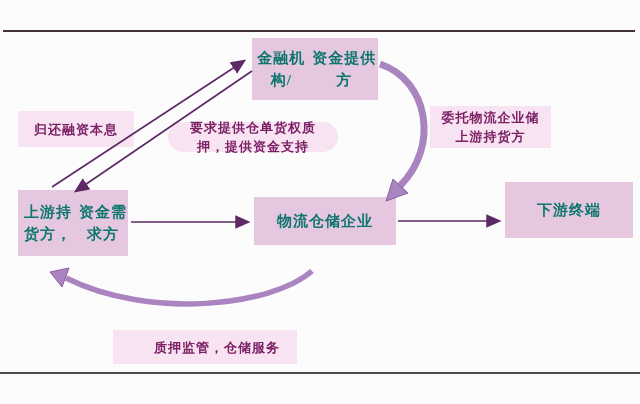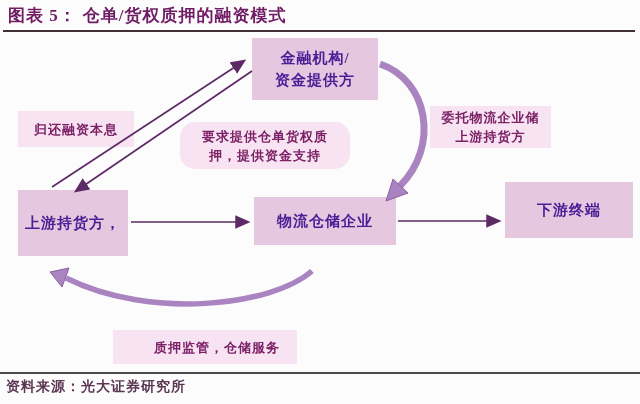--- a/index.html
+++ b/index.html
@@ -7,58 +7,55 @@
     position:relative;width:640px;height:404px;background:#fdfcfd;overflow:hidden;
     font-family:"Liberation Serif","DejaVu Serif",serif;
   }
   .title{
     position:absolute;left:8px;top:4px;font-size:17px;font-weight:bold;
     color:#6f1c64;letter-spacing:1px;white-space:nowrap;
   }
   .title .title-prefix{margin-right:6px;}
   .title-rule{position:absolute;left:3px;top:30px;width:632px;height:2px;background:#413038;}
   .node{
-    position:absolute;background:#e5c7e0;color:#4c1d95;font-weight:bold;
-    display:flex;flex-direction:column;justify-content:center;align-items:center;
+    position:absolute;background:#e5c7e0;color:#0f766e;font-weight:bold;
+    display:flex;flex-direction:row;justify-content:center;align-items:center;
     font-size:15px;line-height:22px;text-align:center;letter-spacing:1px;
   }
   .flow-label{
     position:absolute;background:#f7e3f1;color:#7c2166;font-weight:bold;
     display:flex;flex-direction:column;justify-content:center;align-items:center;
     font-size:13px;line-height:19px;text-align:center;letter-spacing:1px;
   }
   .node-financial{left:252px;top:38px;width:126px;height:62px;}
   .node-upstream{left:18px;top:190px;width:110px;height:66px;}
   .node-logistics{left:254px;top:197px;width:142px;height:48px;}
   .node-downstream{left:505px;top:182px;width:128px;height:56px;}
   .label-repay{left:18px;top:111px;width:116px;height:36px;}
-  .label-pledge{left:180px;top:122px;width:170px;height:47px;border-radius:15px;}
+  .label-pledge{left:168px;top:122px;width:170px;height:30px;border-radius:15px;}
   .label-entrust{left:430px;top:106px;width:121px;height:42px;}
   .label-supervision{left:113px;top:330px;width:160px;height:34px;padding-left:24px;}
   .arrows-layer{position:absolute;left:0;top:0;width:640px;height:404px;pointer-events:none;}
   .footer-rule{position:absolute;left:0;top:372px;width:640px;height:2px;background:#4c4c4c;}
   .footer{
     position:absolute;left:6px;top:378px;font-size:14px;font-weight:bold;
     color:#5a3653;letter-spacing:1px;white-space:nowrap;
   }
   .watermark{
     position:absolute;right:4px;top:368px;font-size:21px;font-weight:bold;
     font-family:"Liberation Sans","DejaVu Sans",sans-serif;
     color:#ffffff;letter-spacing:1px;white-space:nowrap;
     text-shadow:-1px -1px 0 #9a9a9a,1px -1px 0 #9a9a9a,-1px 1px 0 #9a9a9a,1px 1px 0 #9a9a9a,2px 2px 1px #8a8a8a;
   }
 </style>
 </head>
 <body>
 
 <div class="stage">
 
-  <div class="title">
-    <span class="title-prefix">图表 5：</span><span class="title-text">仓单/货权质押的融资模式</span>
-  </div>
   <div class="title-rule"></div>
 
   <div class="node node-financial">
     <div>金融机构/</div>
     <div>资金提供方</div>
   </div>
 
   <div class="flow-label label-repay">
     <div>归还融资本息</div>
   </div>
@@ -68,20 +65,21 @@
     <div>押，提供资金支持</div>
   </div>
 
   <div class="flow-label label-entrust">
     <div>委托物流企业储</div>
     <div>上游持货方</div>
   </div>
 
   <div class="node node-upstream">
     <div>上游持货方，</div>
+    <div>资金需求方</div>
   </div>
 
   <div class="node node-logistics">
     <div>物流仓储企业</div>
   </div>
 
   <div class="node node-downstream">
     <div>下游终端</div>
   </div>
 
@@ -107,15 +105,14 @@
       <polygon points="386,201 393,179 408,193" fill="#aa84c0" stroke="#8a5fa0" stroke-width="1"></polygon>
     </g>
 
     <g>
       <path d="M 312,271 C 272,306 150,320 66,278" fill="none" stroke="#aa84c0" stroke-width="5.5"></path>
       <polygon points="50,272 69,268 62,287" fill="#aa84c0" stroke="#8a5fa0" stroke-width="1"></polygon>
     </g>
   </svg>
 
   <div class="footer-rule"></div>
-  <div class="footer">资料来源：光大证券研究所</div>
 
 </div>
 
 </body></html>

